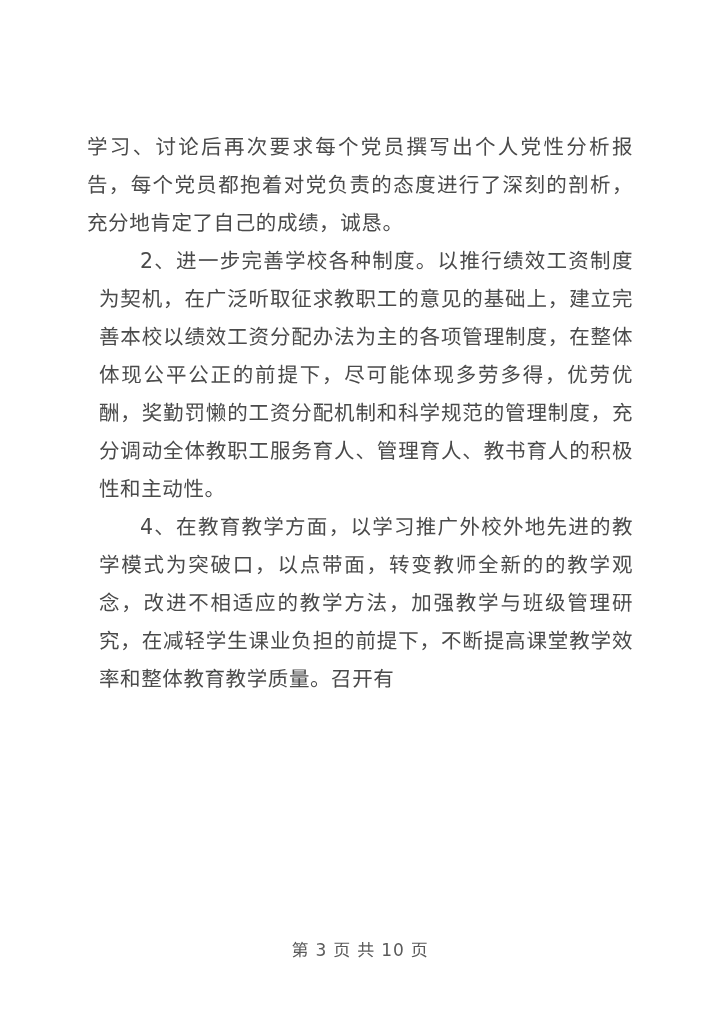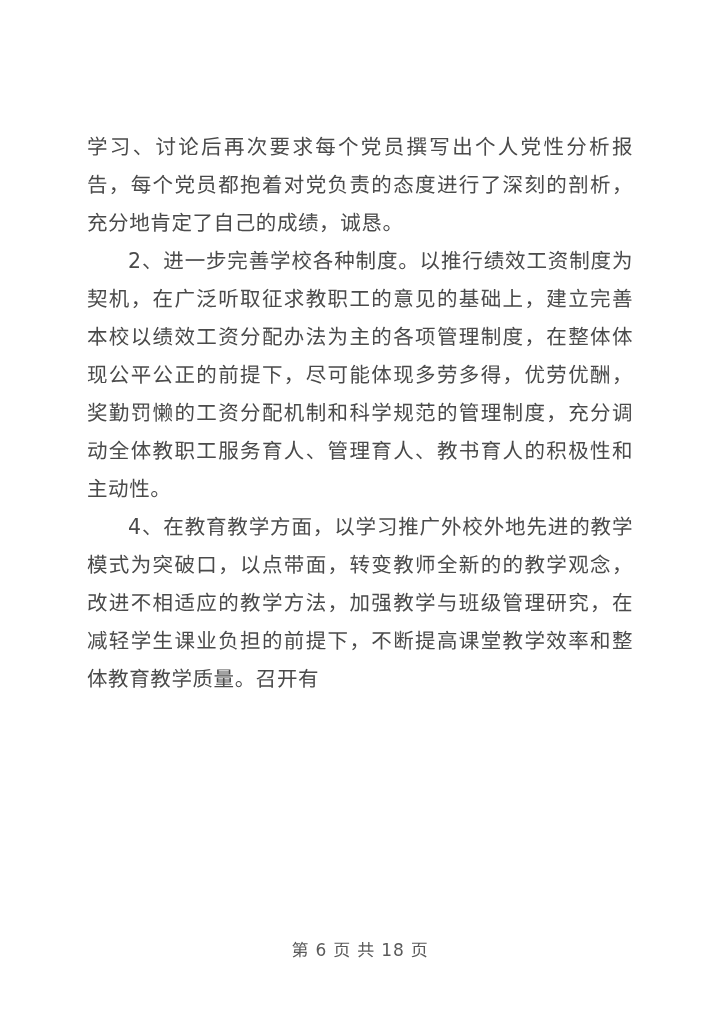--- a/index.html
+++ b/index.html
@@ -33,20 +33,21 @@
     letter-spacing: 0.6px;
     color: #4a4a4a;
     text-align: justify;
     text-justify: inter-ideograph;
     font-family: "DejaVu Sans", "Liberation Sans", sans-serif;
     font-weight: 400;
     -webkit-font-smoothing: antialiased;
   }
   .para.indent {
     text-indent: 2em;
+    margin-left: 12px;
   }
   .footer {
     position: absolute;
     left: 0;
     top: 938px;
     width: 720px;
     text-align: center;
   }
   .footer-text {
     display: inline-block;
@@ -62,16 +63,16 @@
 
 <div class="page">
 
   <div class="doc-body">
     <p class="para">学习、讨论后再次要求每个党员撰写出个人党性分析报告，每个党员都抱着对党负责的态度进行了深刻的剖析，充分地肯定了自己的成绩，诚恳。</p>
     <p class="para indent">2、进一步完善学校各种制度。以推行绩效工资制度为契机，在广泛听取征求教职工的意见的基础上，建立完善本校以绩效工资分配办法为主的各项管理制度，在整体体现公平公正的前提下，尽可能体现多劳多得，优劳优酬，奖勤罚懒的工资分配机制和科学规范的管理制度，充分调动全体教职工服务育人、管理育人、教书育人的积极性和主动性。</p>
     <p class="para indent">4、在教育教学方面，以学习推广外校外地先进的教学模式为突破口，以点带面，转变教师全新的的教学观念，改进不相适应的教学方法，加强教学与班级管理研究，在减轻学生课业负担的前提下，不断提高课堂教学效率和整体教育教学质量。召开有</p>
   </div>
 
   <div class="footer">
-    <span class="footer-text">第 6 页  共 18 页</span>
+    <span class="footer-text">第 3 页  共 10 页</span>
   </div>
 
 </div>
 
 </body></html>

